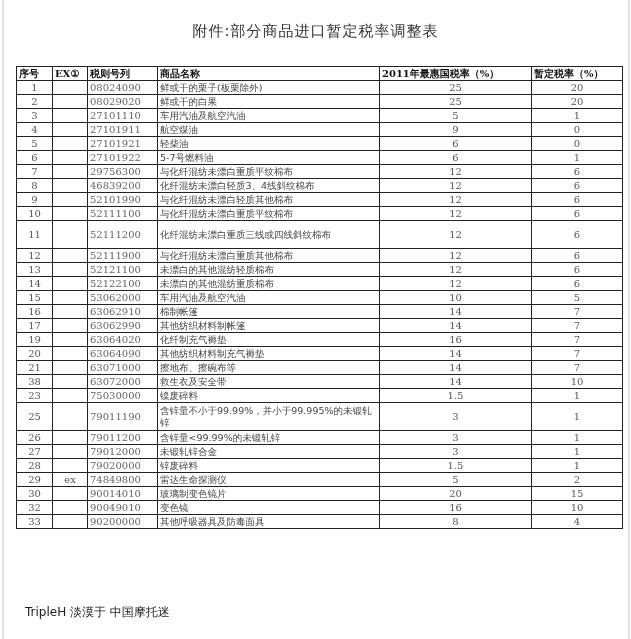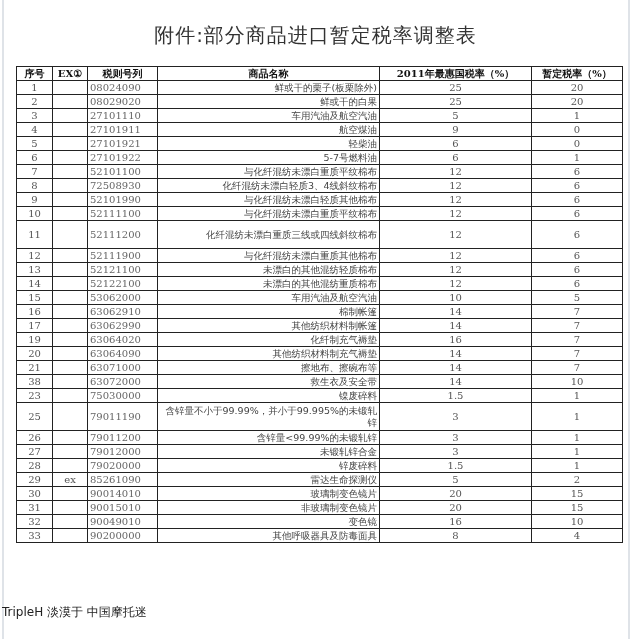--- a/index.html
+++ b/index.html
@@ -1,26 +1,26 @@
 <!DOCTYPE html>
 <html><head>
   <meta charset="utf-8">
   <style>
     html, body { margin: 0; padding: 0; background: #ffffff; }
     body { width: 631px; height: 639px; overflow: hidden; position: relative; font-family: "DejaVu Sans", sans-serif; }
     .frame { position: absolute; left: 2px; top: 0; width: 624px; height: 639px; border-left: 2px solid #dfe3e8; border-right: 2px solid #dfe3e8; background: #fff; }
-    .title { position: absolute; left: 0; top: 22px; width: 631px; text-align: center; font-size: 20px; color: #333; letter-spacing: 1px; font-family: "DejaVu Sans", sans-serif; }
+    .title { position: absolute; left: 0; top: 22px; width: 631px; text-align: center; font-size: 15px; color: #333; letter-spacing: 1px; font-family: "DejaVu Sans", sans-serif; }
     table { position: absolute; left: 16px; top: 66px; border-collapse: collapse; table-layout: fixed; width: 606px; }
     td, th { border: 1px solid #222; padding: 0 2px; font-size: 10px; line-height: 12px; height: 13px; color: #555; font-family: "DejaVu Serif", serif; overflow: hidden; white-space: nowrap; }
-    th { font-weight: bold; color: #111; text-align: center; font-size: 10px; height: 13px; }
+    th { font-weight: bold; color: #111; text-align: left; font-size: 10px; height: 13px; }
     td.c { text-align: center; }
     td.code { text-align: left; color: #666; }
-    td.name { text-align: right; white-space: normal; font-family: "DejaVu Sans", sans-serif; font-size: 9.5px; color: #444; }
+    td.name { text-align: left; white-space: normal; font-family: "DejaVu Sans", sans-serif; font-size: 9.5px; color: #444; }
     tr.tall td { height: 27px; }
-    .watermark { position: absolute; left: 2px; top: 604px; font-size: 12px; line-height: 16px; color: #222; font-family: "DejaVu Sans", sans-serif; text-shadow: 0 0 2px #fff, 0 0 2px #fff; white-space: nowrap; }
+    .watermark { position: absolute; left: 2px; top: 604px; font-size: 12px; line-height: 16px; color: #222; font-family: "DejaVu Sans", sans-serif; text-shadow: 0 0 2px #fff, 0 0 2px #fff; white-space: nowrap; padding-left: 23px; }
   </style>
 </head>
 <body>
 
 <div class="frame"></div>
 
 <div class="title">附件:部分商品进口暂定税率调整表</div>
 
 <table>
   <colgroup>
@@ -86,29 +86,29 @@
         <td class="c">6</td>
         <td class="c"></td>
         <td class="code">27101922</td>
         <td class="name">5-7号燃料油</td>
         <td class="c">6</td>
         <td class="c">1</td>
       </tr>
       <tr>
         <td class="c">7</td>
         <td class="c"></td>
-        <td class="code">52101100</td>
+        <td class="code">29756300</td>
         <td class="name">与化纤混纺未漂白重质平纹棉布</td>
         <td class="c">12</td>
         <td class="c">6</td>
       </tr>
       <tr>
         <td class="c">8</td>
         <td class="c"></td>
-        <td class="code">72508930</td>
+        <td class="code">46839200</td>
         <td class="name">化纤混纺未漂白轻质3、4线斜纹棉布</td>
         <td class="c">12</td>
         <td class="c">6</td>
       </tr>
       <tr>
         <td class="c">9</td>
         <td class="c"></td>
         <td class="code">52101990</td>
         <td class="name">与化纤混纺未漂白轻质其他棉布</td>
         <td class="c">12</td>
@@ -246,38 +246,30 @@
         <td class="c">28</td>
         <td class="c"></td>
         <td class="code">79020000</td>
         <td class="name">锌废碎料</td>
         <td class="c">1.5</td>
         <td class="c">1</td>
       </tr>
       <tr>
         <td class="c">29</td>
         <td class="c">ex</td>
-        <td class="code">85261090</td>
+        <td class="code">74849800</td>
         <td class="name">雷达生命探测仪</td>
         <td class="c">5</td>
         <td class="c">2</td>
       </tr>
       <tr>
         <td class="c">30</td>
         <td class="c"></td>
         <td class="code">90014010</td>
         <td class="name">玻璃制变色镜片</td>
-        <td class="c">20</td>
-        <td class="c">15</td>
-      </tr>
-      <tr>
-        <td class="c">31</td>
-        <td class="c"></td>
-        <td class="code">90015010</td>
-        <td class="name">非玻璃制变色镜片</td>
         <td class="c">20</td>
         <td class="c">15</td>
       </tr>
       <tr>
         <td class="c">32</td>
         <td class="c"></td>
         <td class="code">90049010</td>
         <td class="name">变色镜</td>
         <td class="c">16</td>
         <td class="c">10</td>

